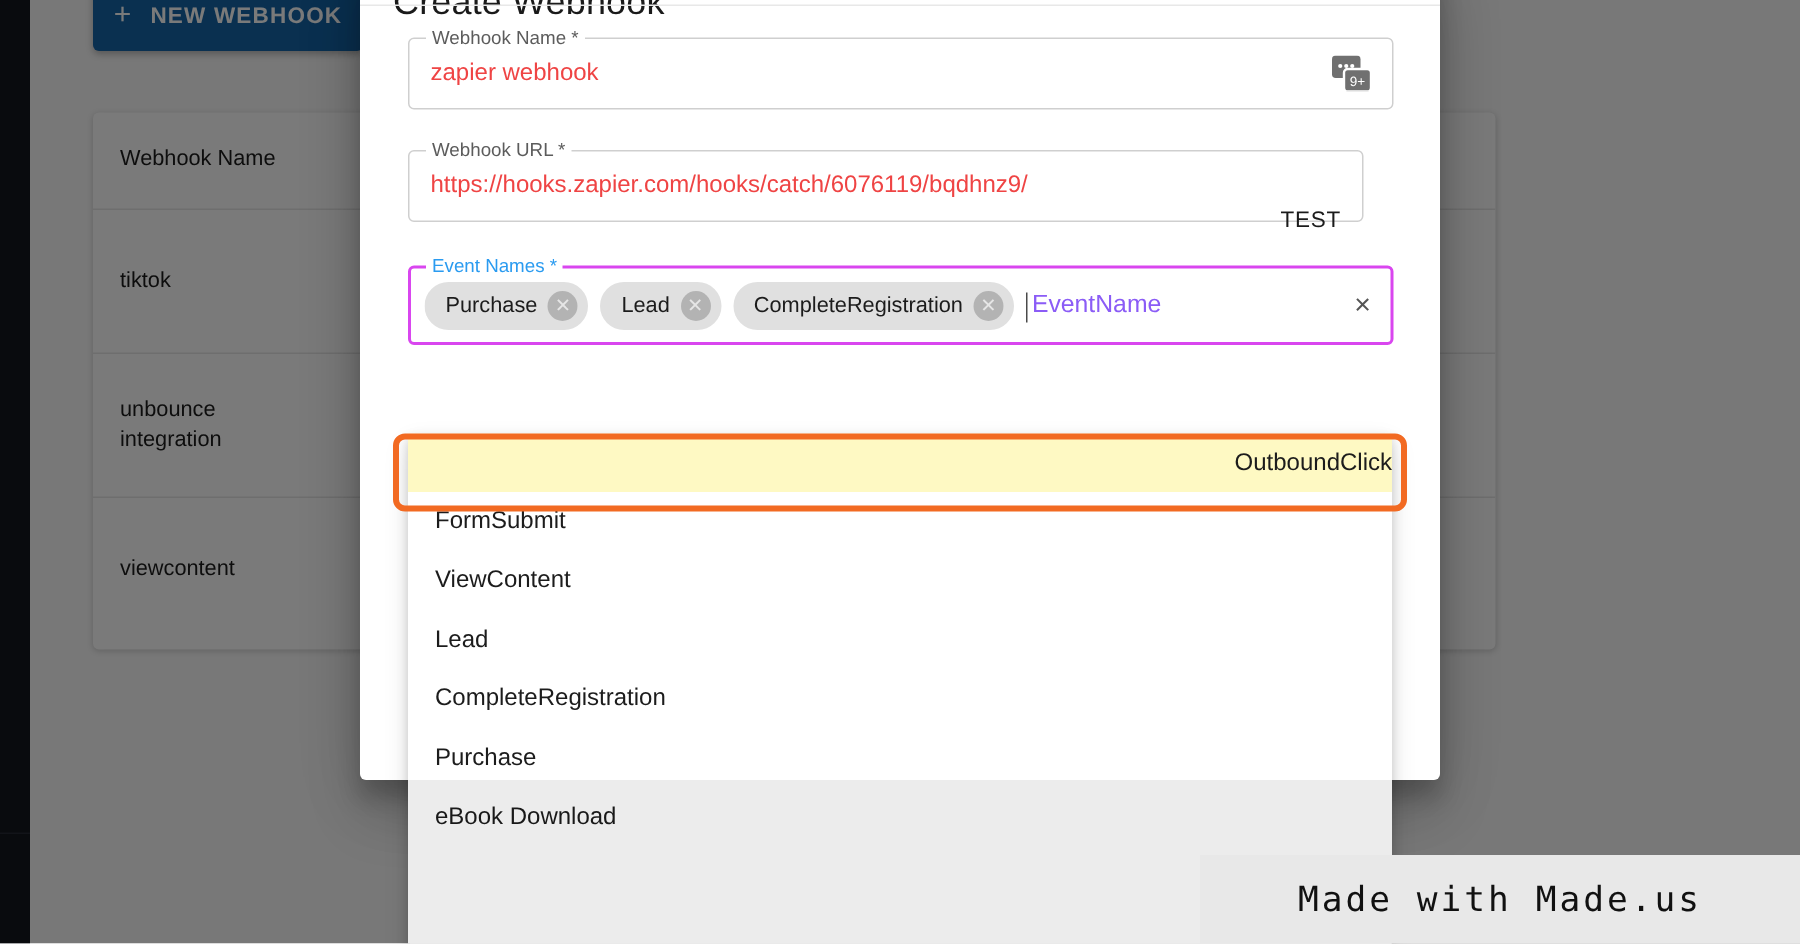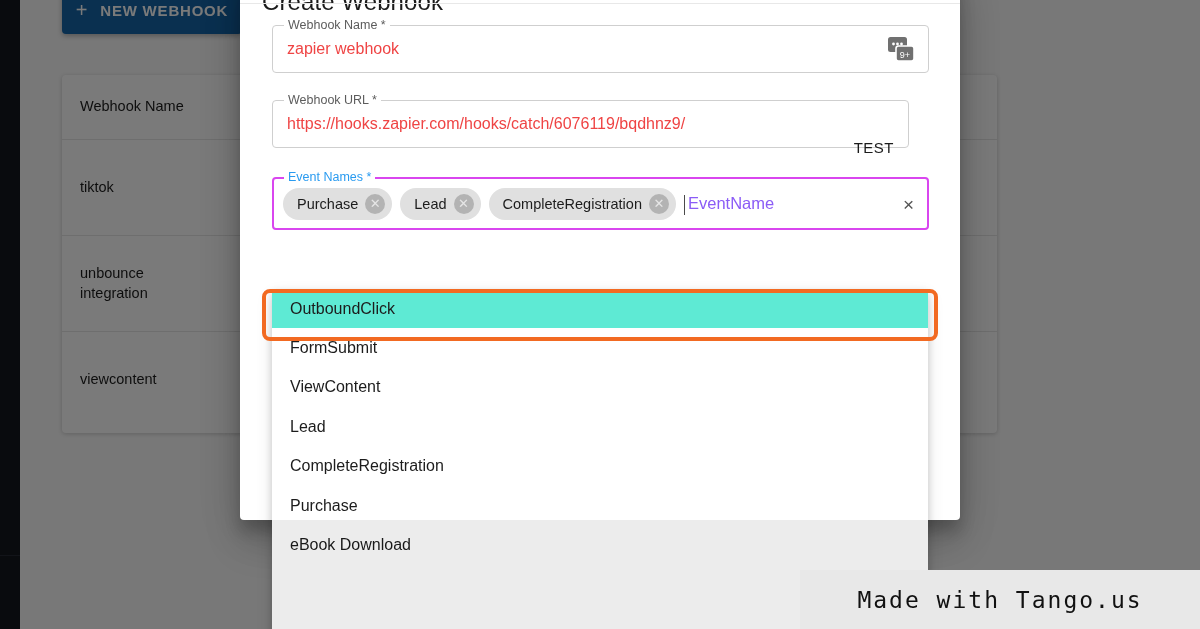--- a/index.html
+++ b/index.html
@@ -174,21 +174,21 @@
     box-shadow: 0 3px 7px rgba(0,0,0,0.16), 0 7px 16px rgba(0,0,0,0.12);
     overflow: hidden;
   }
   .opt {
     height: 39.4px;
     display: flex; align-items: center;
     padding-left: 18px;
     font-size: 16px; color: #1c1c1c;
     white-space: nowrap;
   }
-  .opt.focused { background: #5eead4; }
+  .opt.focused { background: #fef9c3; justify-content: flex-end; }
 
   
   .dropdown-belowmask {
     position: absolute; left: 272px; top: 520px;
     width: 656px; height: 109px;
     background: rgba(0,0,0,0.075);
     pointer-events: none;
   }
 
   
@@ -315,16 +315,16 @@
     <div class="opt">
       <span>eBook Download</span>
     </div>
   </div>
 
   <div class="dropdown-belowmask"></div>
 
   <div class="highlight-ring"></div>
 
   <div class="watermark">
-    <span>Made with Tango.us</span>
+    <span>Made with Made.us</span>
   </div>
 
 </div>
 
 </body></html>

